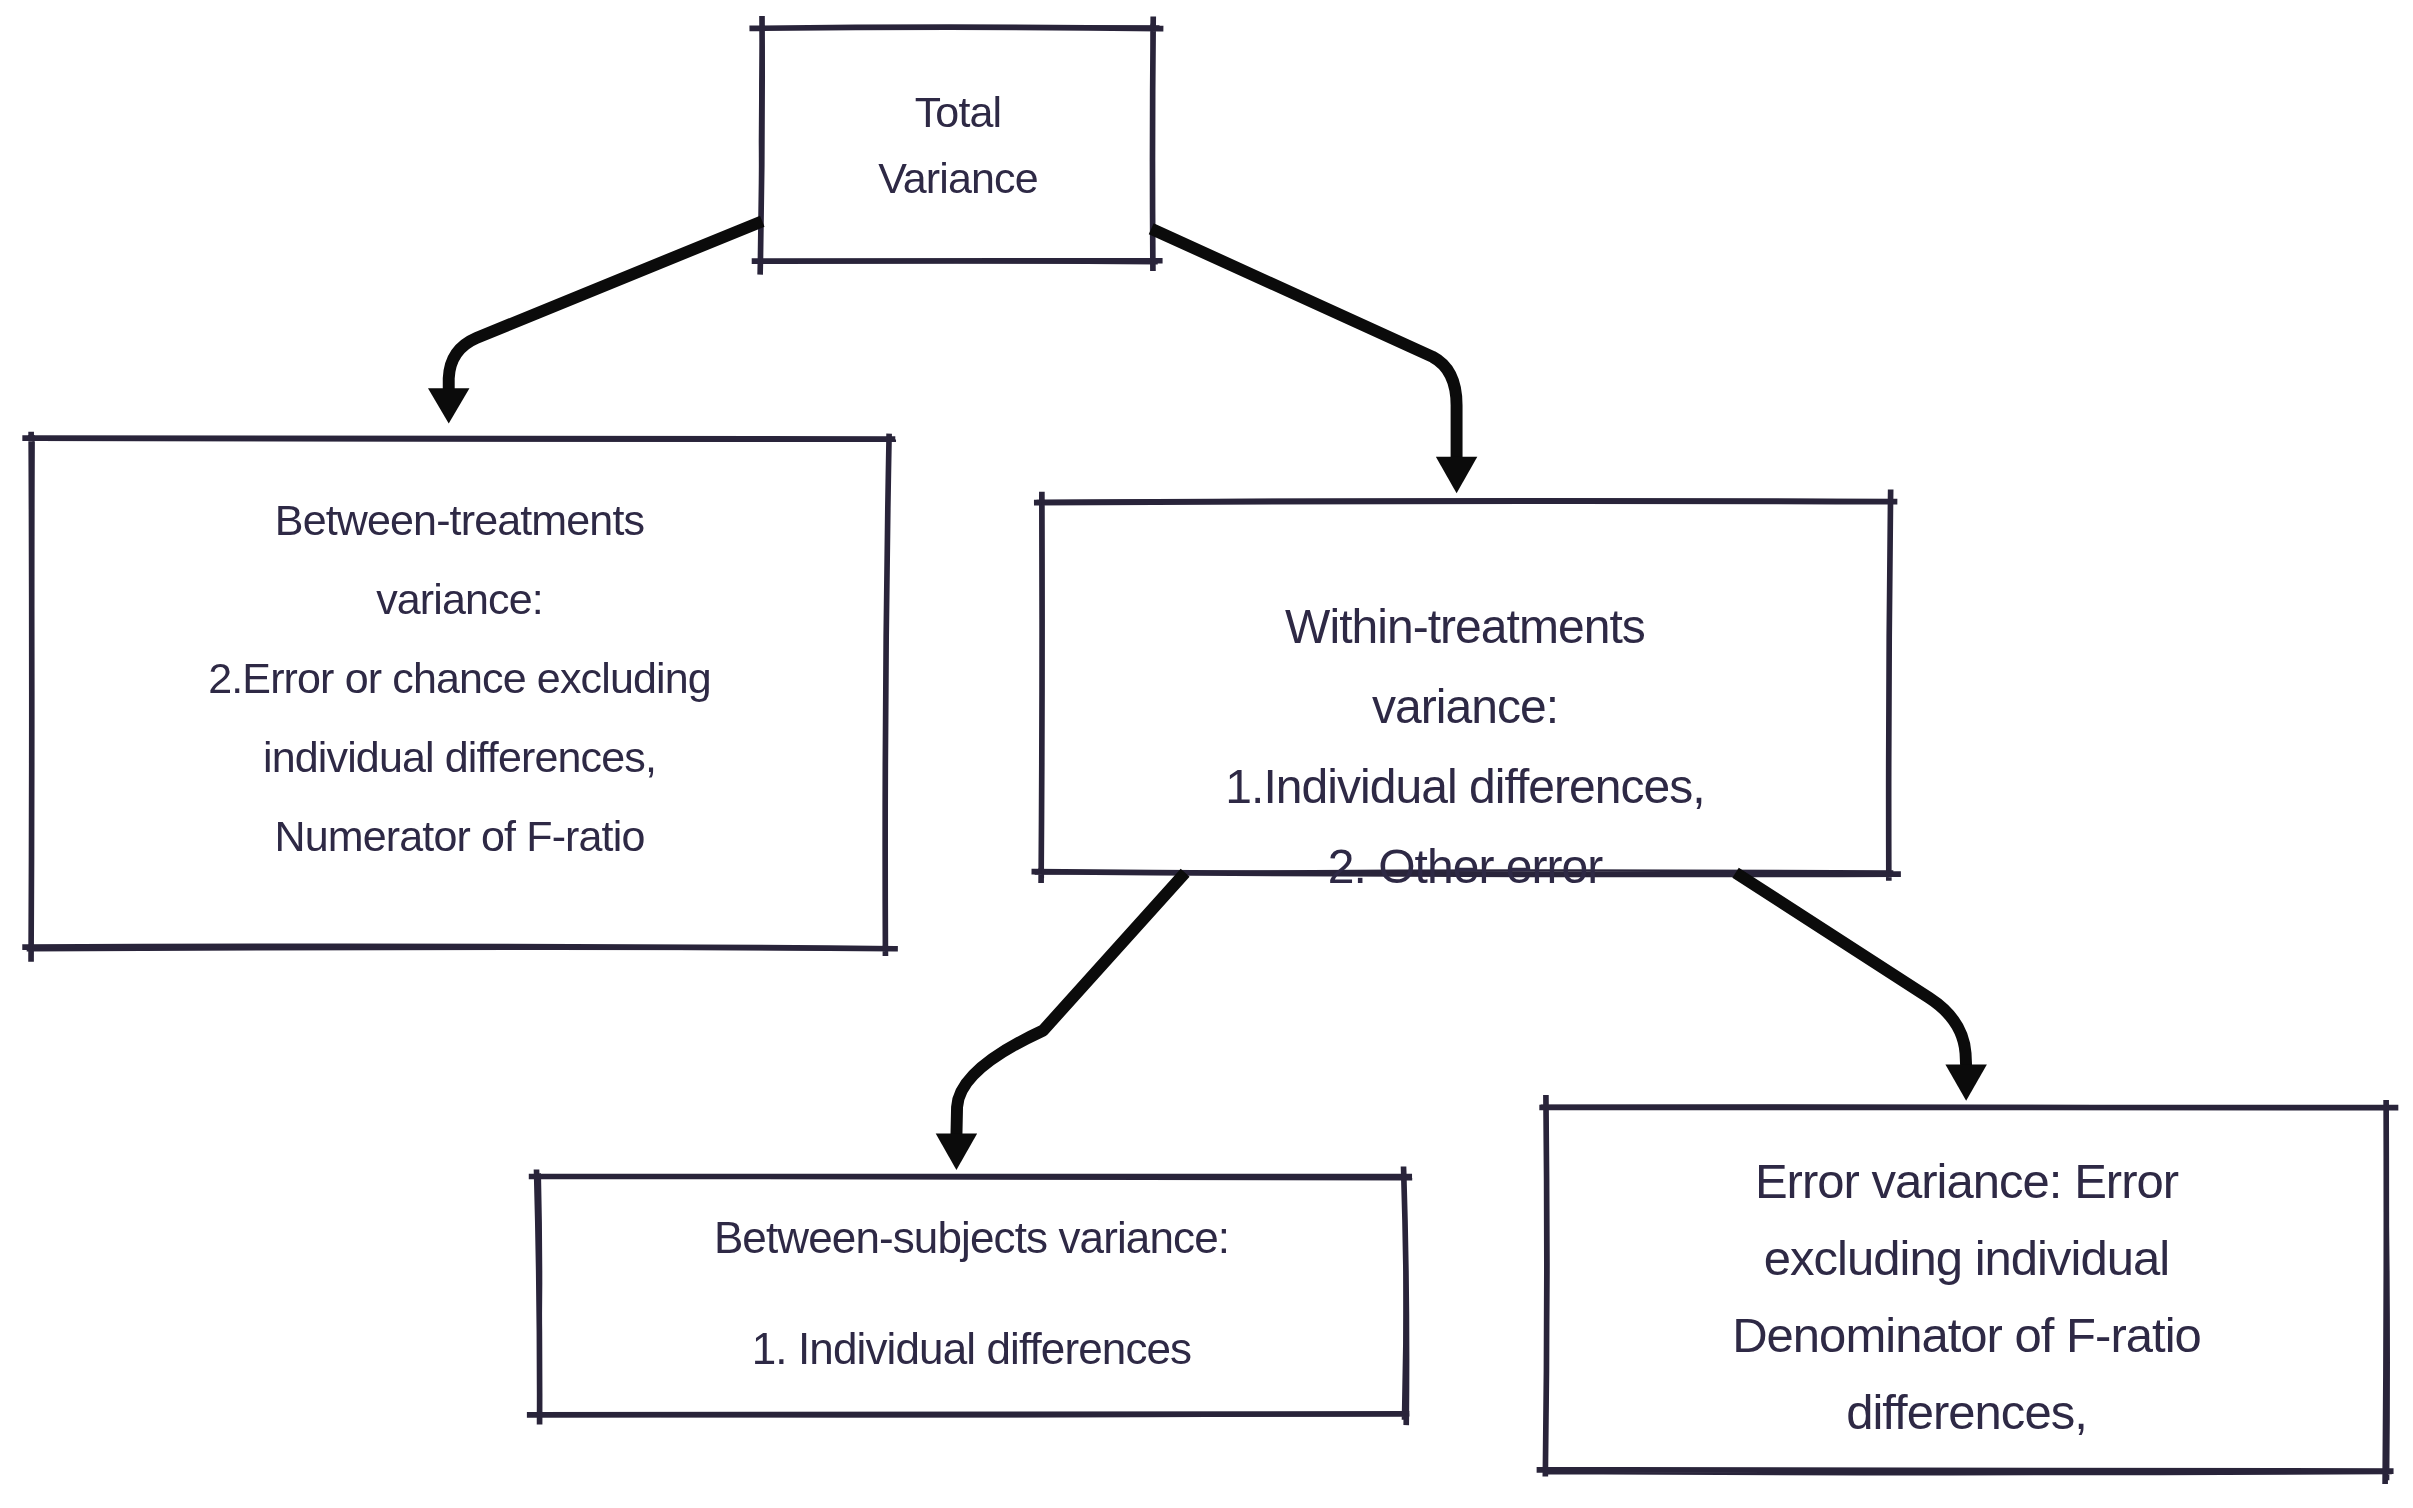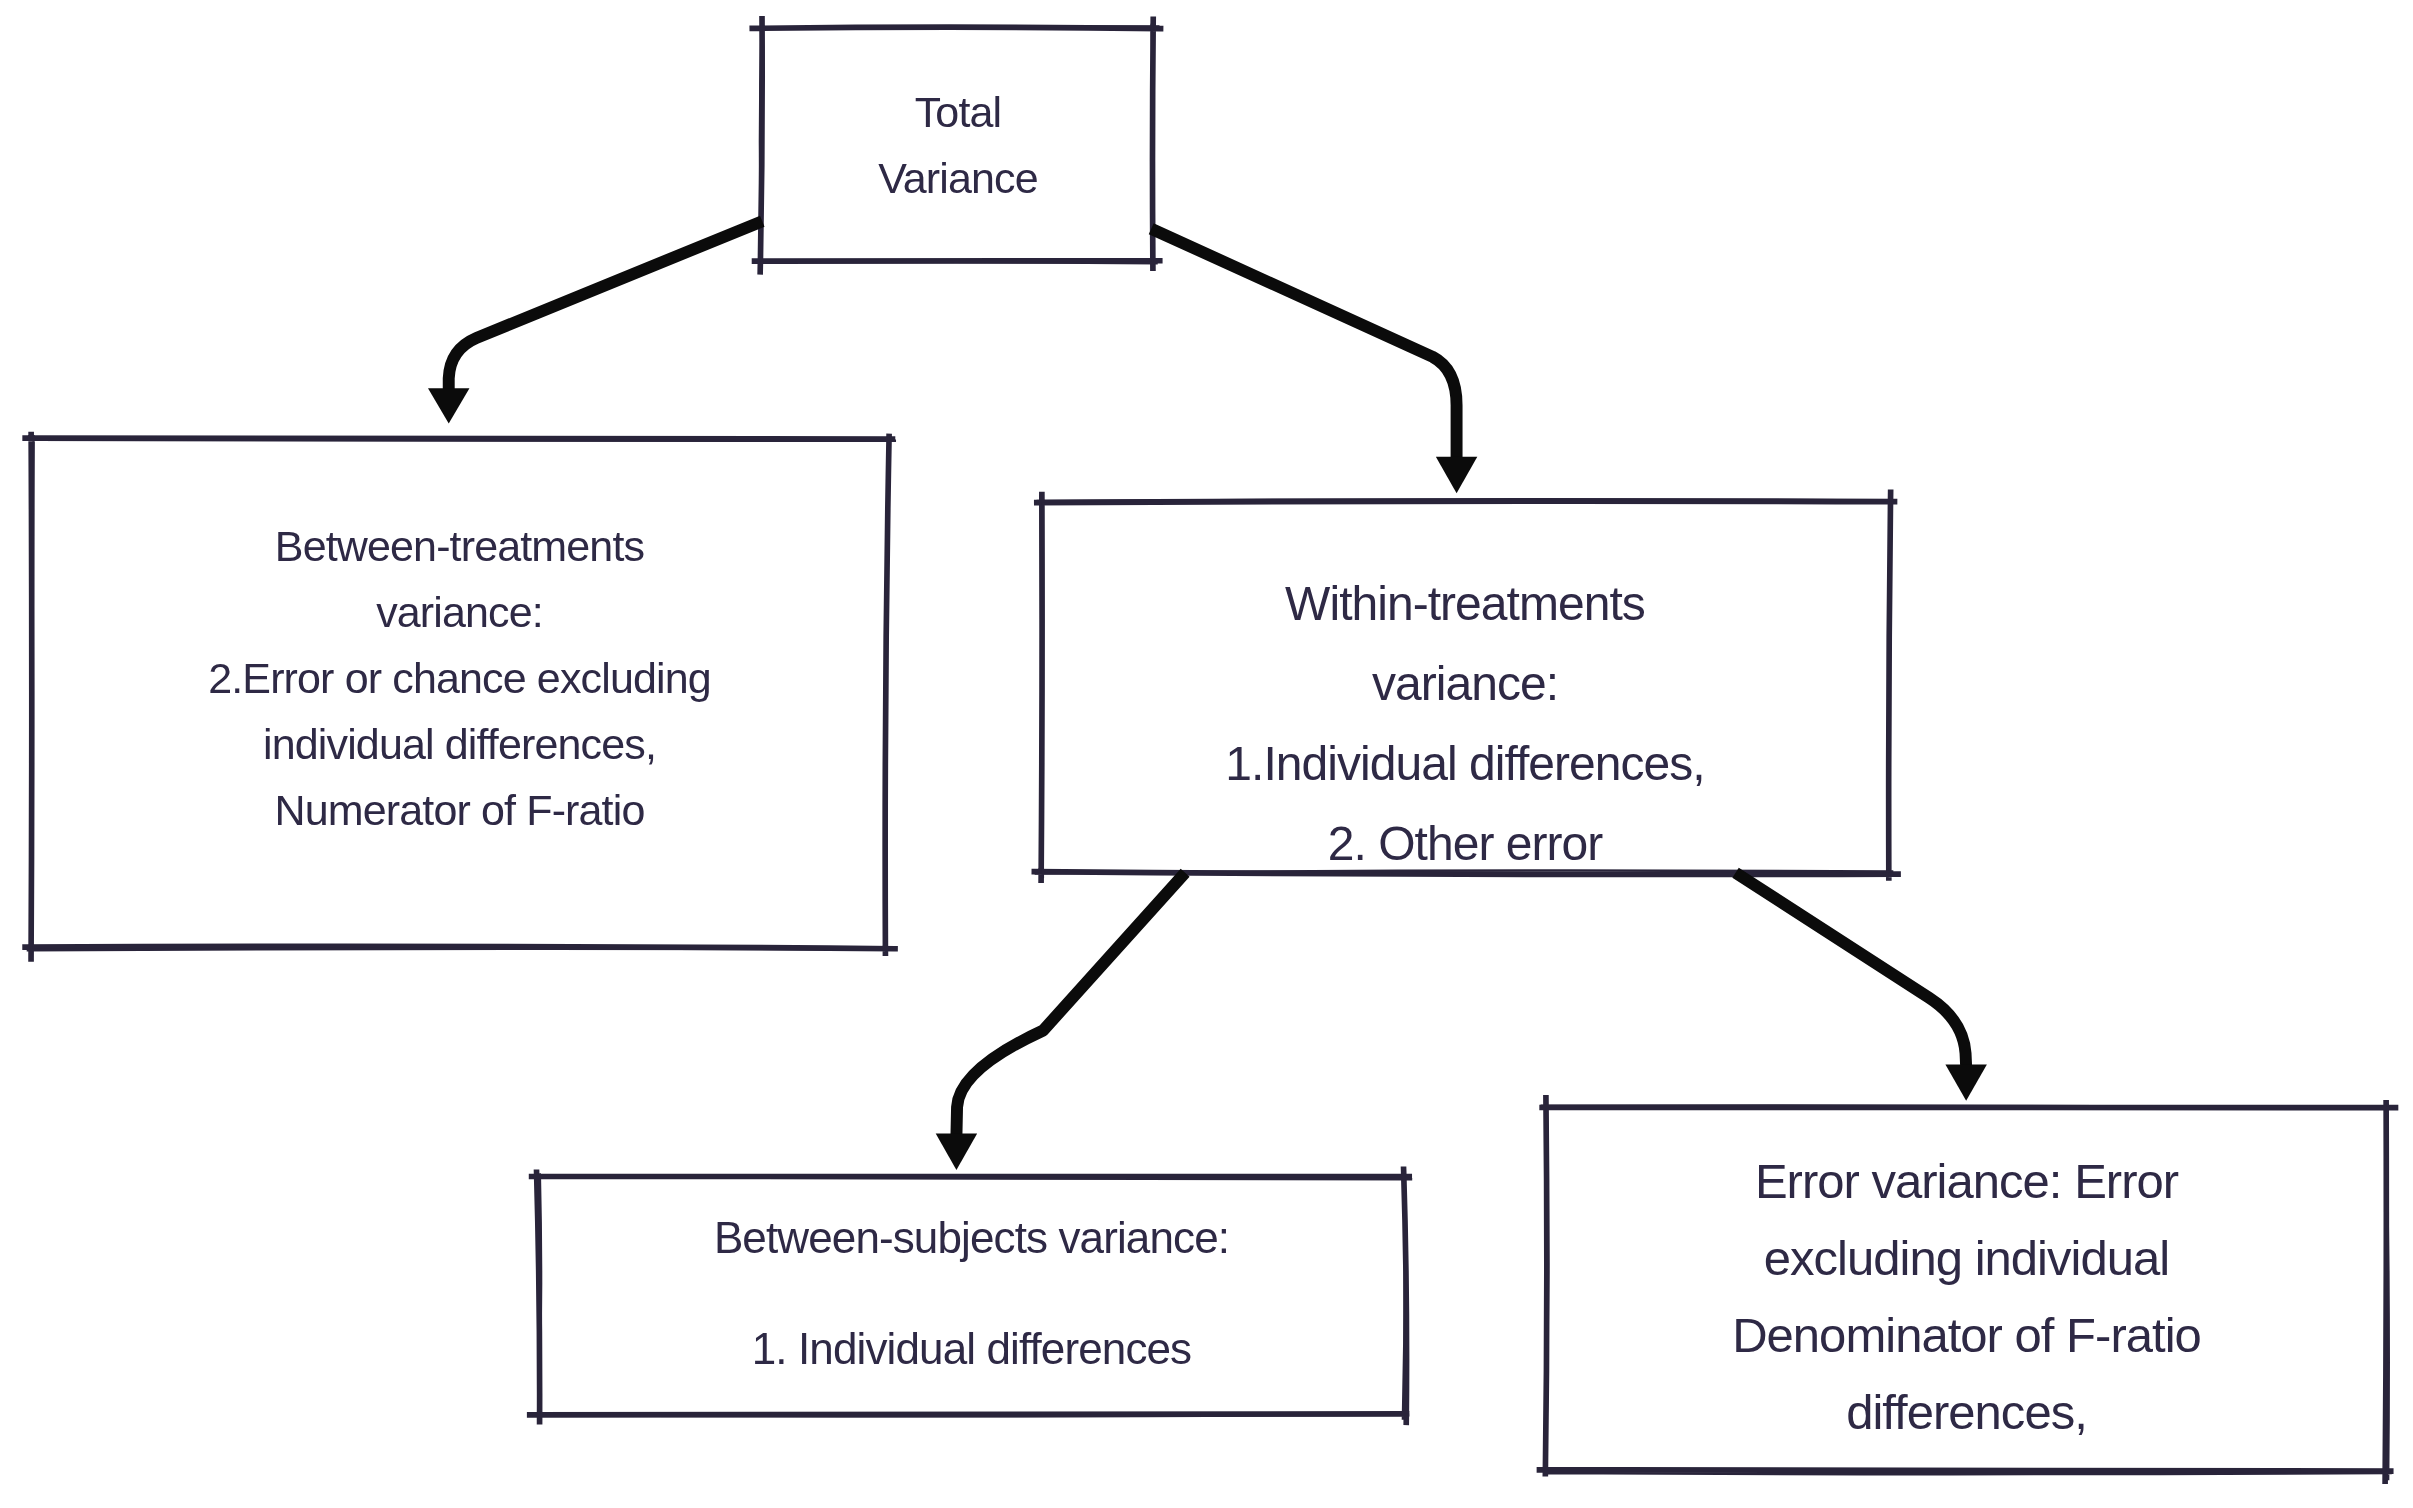--- a/index.html
+++ b/index.html
@@ -49,22 +49,22 @@
     align-items: center;
     text-align: center;
     letter-spacing: -0.02em;
   }
   .node .line {
     white-space: nowrap;
   }
   .line.bold { font-weight: 400; }
 
   .nd-total { left: 762px; top: 28px;  width: 392px;  height: 234px; font-size: 43px; line-height: 66px; }
-  .nd-bt    { left: 32px;   top: 440px; width: 855px; height: 509px; font-size: 43px; line-height: 66px; padding-bottom: 34px; }
-  .nd-wt    { left: 1041px; top: 506px; width: 848px; height: 372px; font-size: 48px; line-height: 80px; padding-top: 64px; }
+  .nd-bt    { left: 32px;   top: 440px; width: 855px; height: 509px; font-size: 43px; line-height: 66px; padding-bottom: 34px; gap: 13px; }
+  .nd-wt    { left: 1041px; top: 529px; width: 848px; height: 372px; font-size: 48px; line-height: 80px; padding-top: 64px; }
   .nd-bs    { left: 538px;  top: 1178px;width: 867px; height: 237px; font-size: 44px; line-height: 67px; padding-bottom: 7.5px; gap: 44px; }
   .nd-ev    { left: 1546px; top: 1108px;width: 841px; height: 364px; font-size: 49px; line-height: 77px; padding-top: 14px; }
 </style>
 </head>
 <body>
 
 <div class="stage">
 
   <svg class="layer" viewBox="0 0 3840 2400">
     <g id="sketch-borders">

